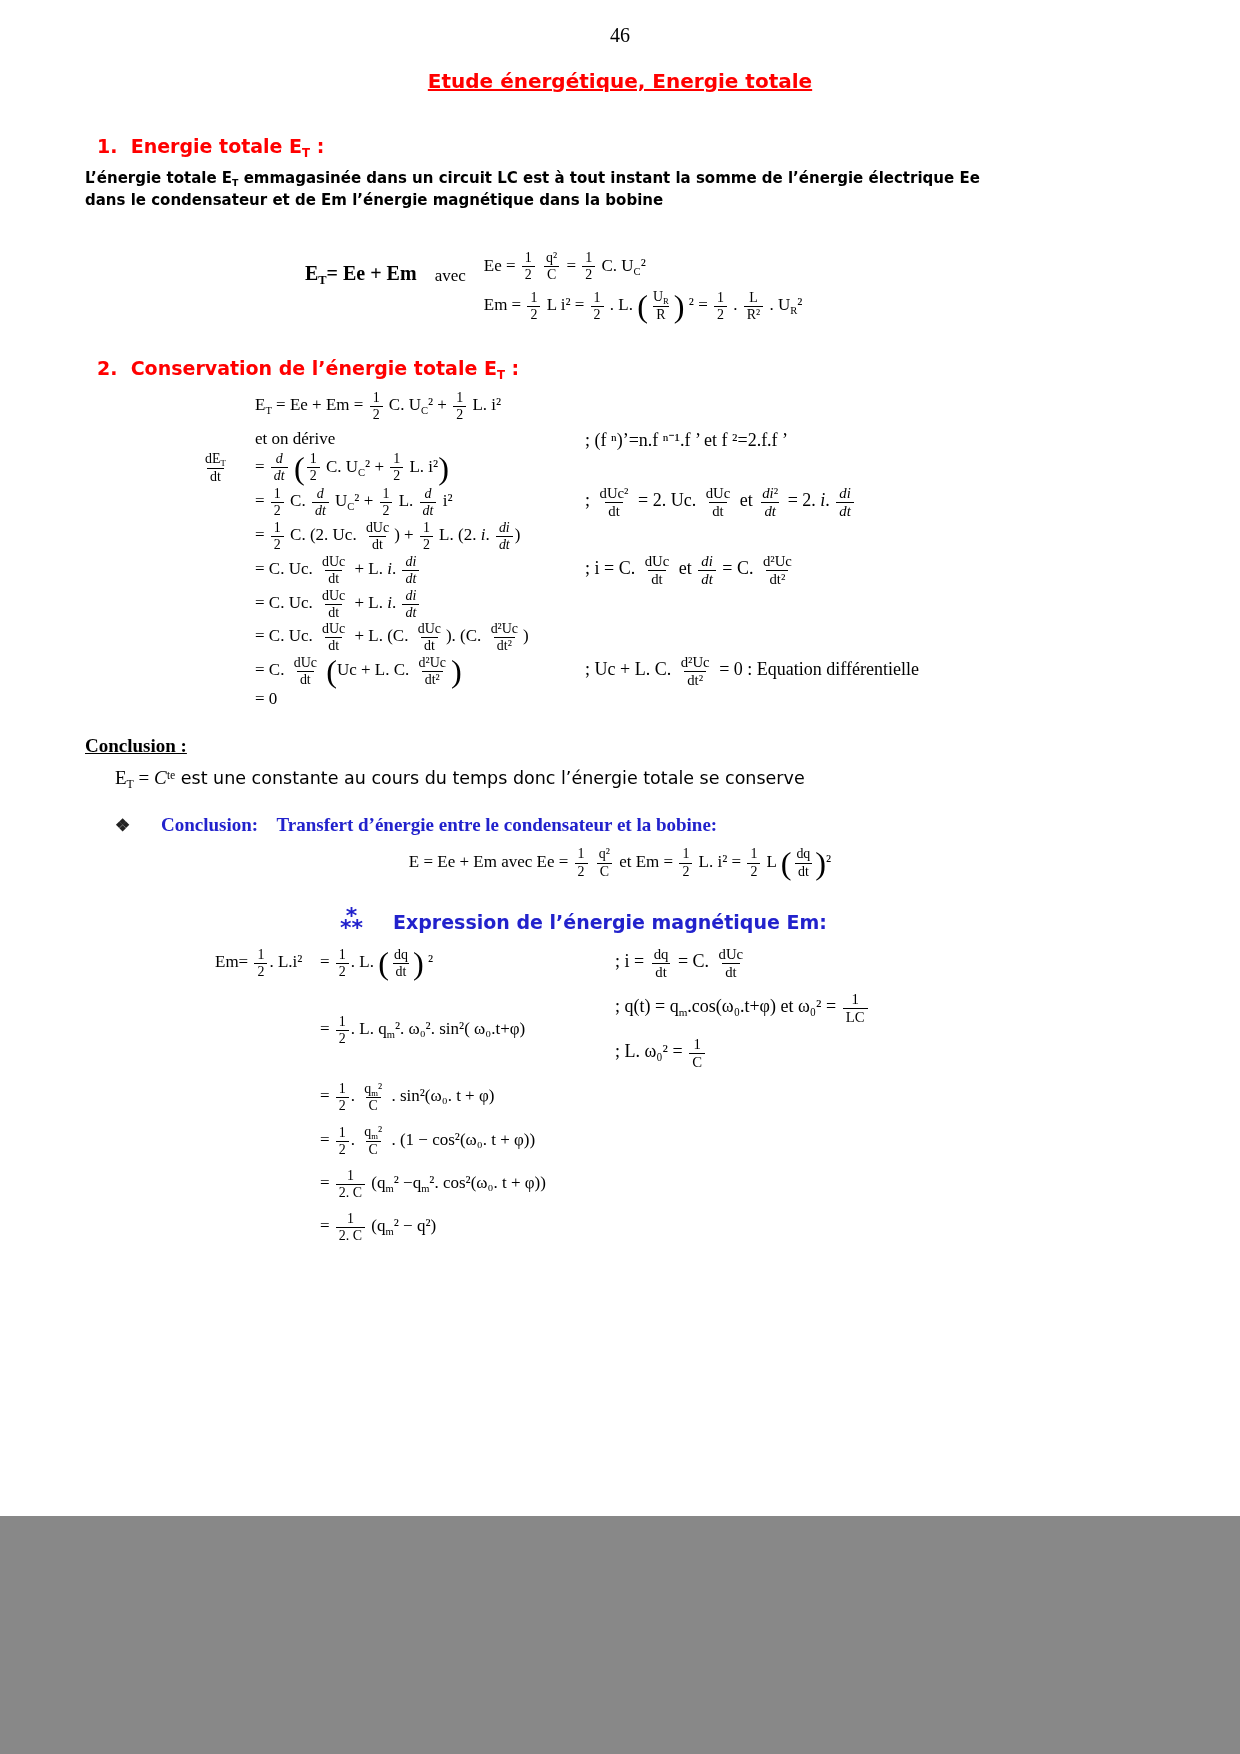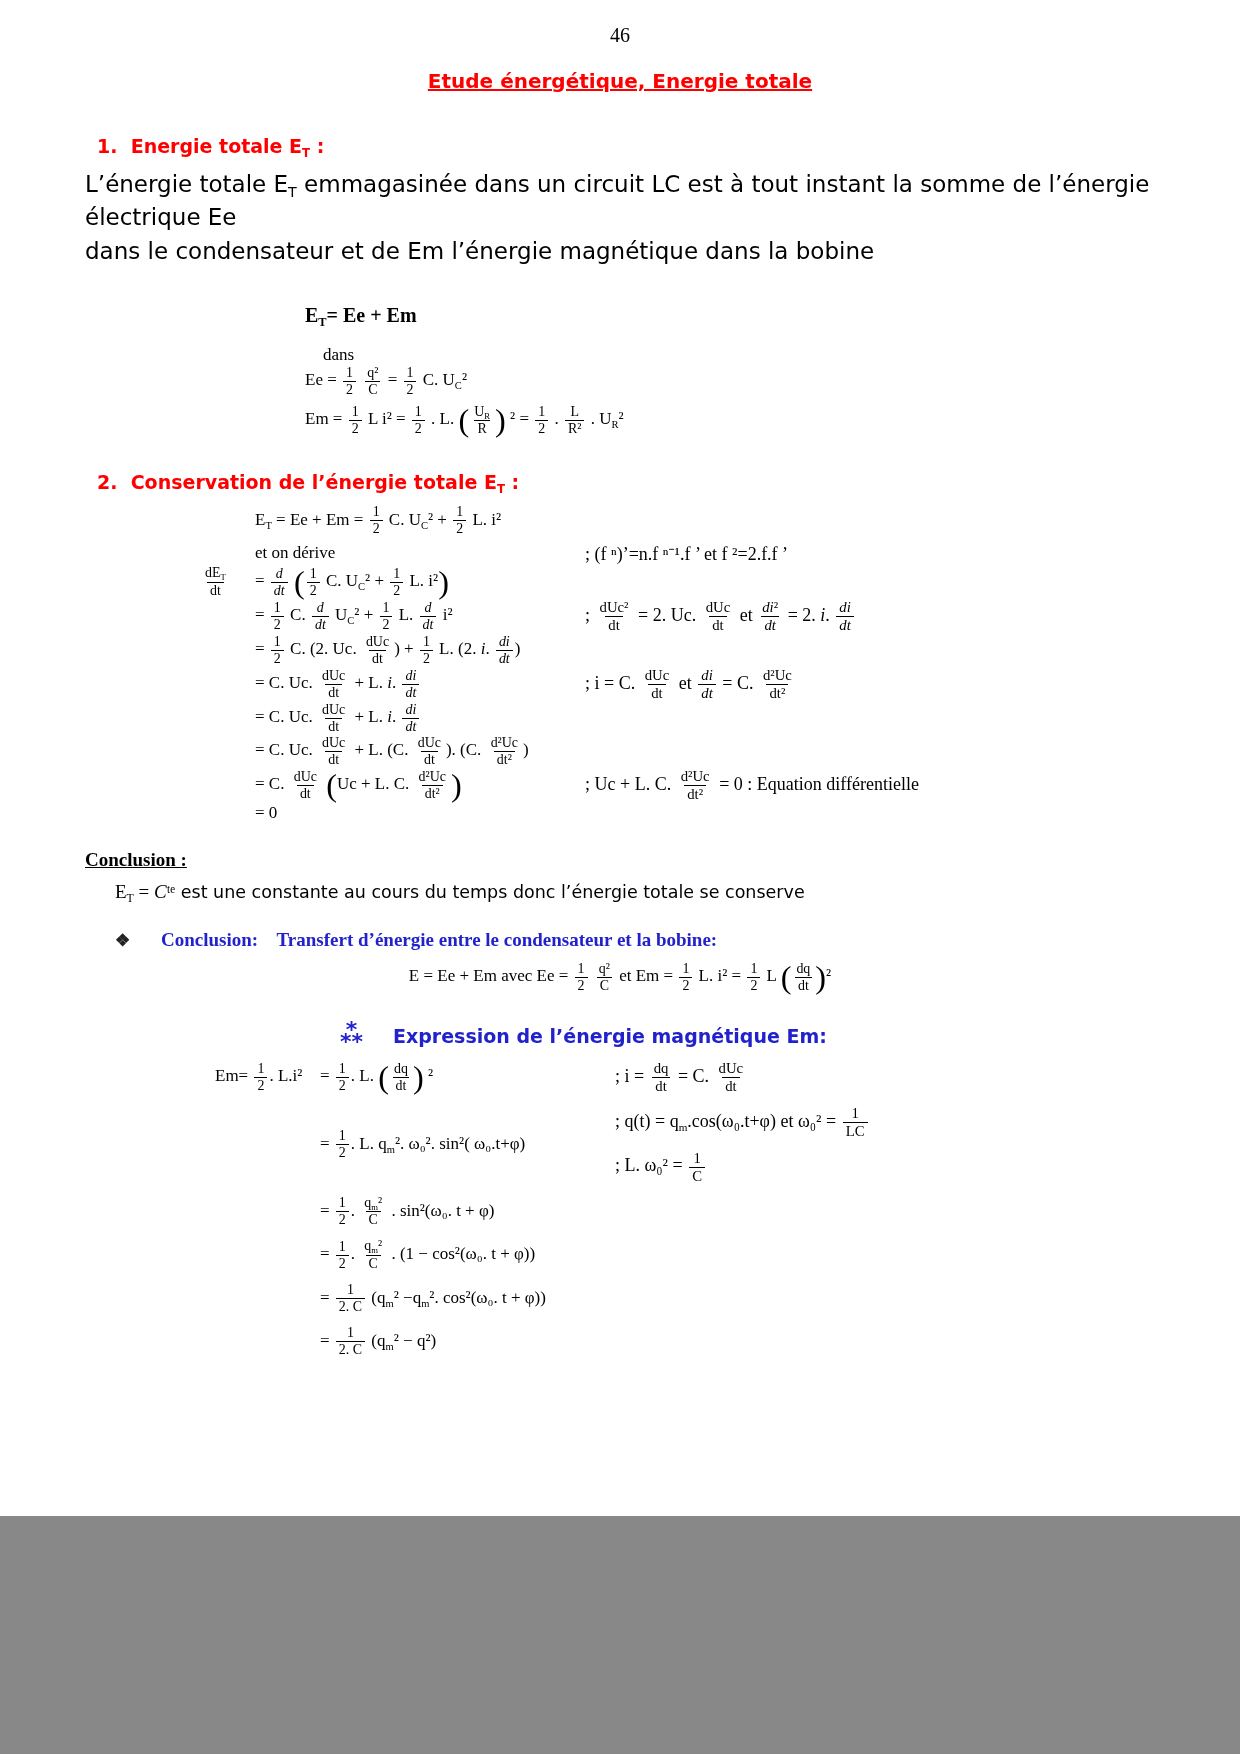--- a/index.html
+++ b/index.html
@@ -12,33 +12,33 @@
   }
   .pageno { text-align:center; font-size:20px; margin-bottom:22px; }
   .title {
     text-align:center; color:#ff0000; font-family:"DejaVu Sans", sans-serif;
     font-weight:bold; font-size:20px; text-decoration:underline; margin-bottom:42px;
   }
   .h-red {
     color:#ff0000; font-family:"DejaVu Sans", sans-serif; font-weight:bold;
     font-size:19px; margin-left:12px; margin-bottom:8px;
   }
-  .comicp { font-family:"DejaVu Sans", sans-serif; font-size:23px; line-height:1.45; margin-bottom:24px; }
+  .comicp { font-family:"DejaVu Sans", sans-serif; font-size:15px; line-height:1.45; margin-bottom:39px;font-weight:bold; }
   .math { font-family:"Liberation Serif", serif; font-size:17px; }
   .mline { white-space:nowrap; }
   .bold { font-weight:bold; font-size:20px; }
   .note { font-size:18px; }
   .frac { display:inline-flex; flex-direction:column; align-items:center; text-align:center;
           vertical-align:middle; margin:0 2px; font-size:0.82em; line-height:1.15; }
   .frac .num { display:block; padding:0 3px; }
   .frac .den { display:block; padding:0 3px; border-top:1.2px solid #000; }
   .msub { font-size:0.62em; vertical-align:-0.35em; line-height:1; }
   .mit { font-style:italic; }
   .bigp { font-size:1.9em; vertical-align:middle; line-height:0.9; font-weight:400; }
-  .formula-row { display:flex; align-items:flex-start; margin-left:220px; margin-bottom:34px;flex-direction:column; }
+  .formula-row { display:flex; align-items:flex-start; margin-left:220px; margin-bottom:34px; }
   .formula-et { margin-top:12px; }
   .avec { font-size:17px; margin:16px 18px 0 18px; }
   .formula-stack { display:flex; flex-direction:column; gap:6px; }
   .eq-main { margin-left:170px; margin-top:8px; margin-bottom:4px; }
   .deriv { display:grid; grid-template-columns:55px 330px 1fr; margin-left:115px;
            align-items:center; margin-bottom:26px; }
   .concl-label { font-size:19px; font-weight:bold; text-decoration:underline; margin-bottom:10px; }
   .concl-text { font-family:"DejaVu Sans", sans-serif; font-size:17.5px; margin-left:30px; margin-bottom:24px; }
   .concl-math { font-size:19px; }
   .transfer-heading { margin-left:30px; font-weight:bold; font-size:19px; margin-bottom:10px; }
@@ -66,21 +66,21 @@
 
   <div class="h-red"><span class="mroot">1.&nbsp;&nbsp;Energie totale E<span class="msub">T</span> :</span></div>
 
   <div class="comicp">
     <span><span class="mroot">L’énergie totale E<span class="msub">T</span> emmagasinée dans un circuit LC est à tout instant la somme de l’énergie électrique Ee</span></span><br>
     <span>dans le condensateur et de Em l’énergie magnétique dans la bobine</span>
   </div>
 
   <div class="formula-row">
     <span class="math mline bold formula-et"><span class="mroot">E<span class="msub">T</span>= Ee + Em</span></span>
-    <span class="avec">dans</span>
+    <span class="avec">avec</span>
     <div class="formula-stack">
       <div class="math mline"><span class="mroot">Ee = <span class="frac">
               <span class="num">1</span>
               <span class="den">2</span>
             </span> <span class="frac">
               <span class="num">q²</span>
               <span class="den">C</span>
             </span> = <span class="frac">
               <span class="num">1</span>
               <span class="den">2</span>

